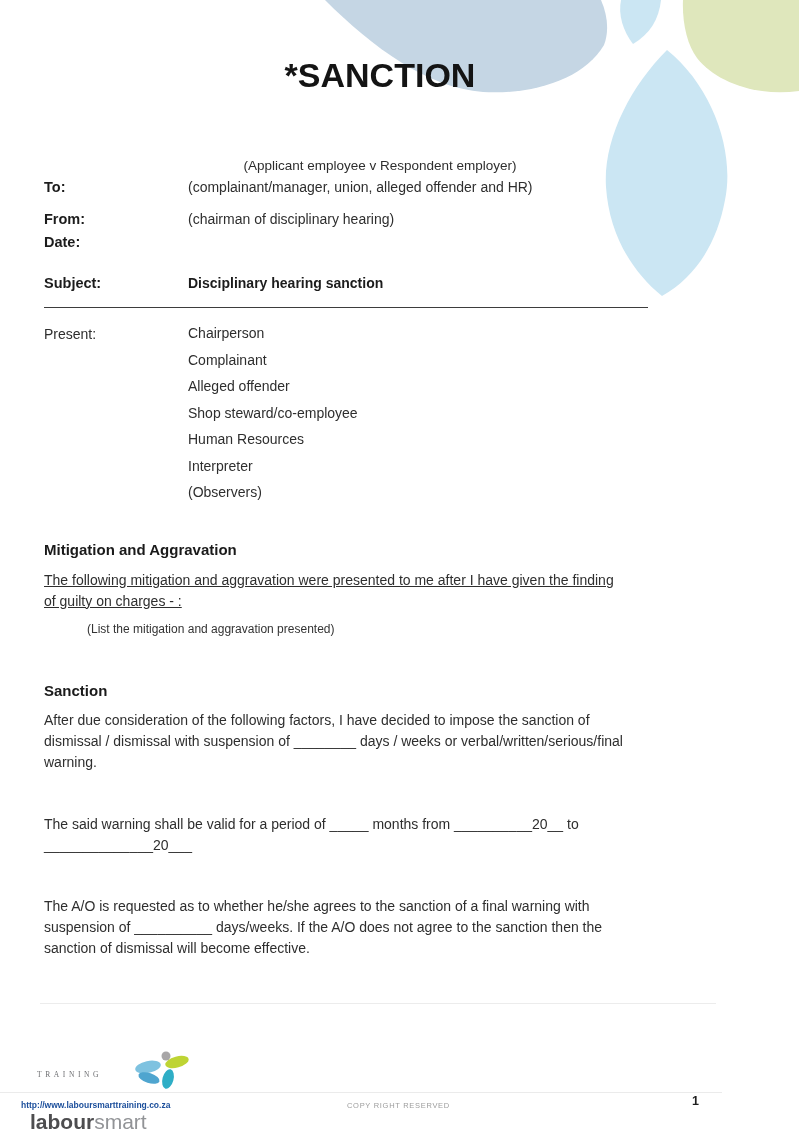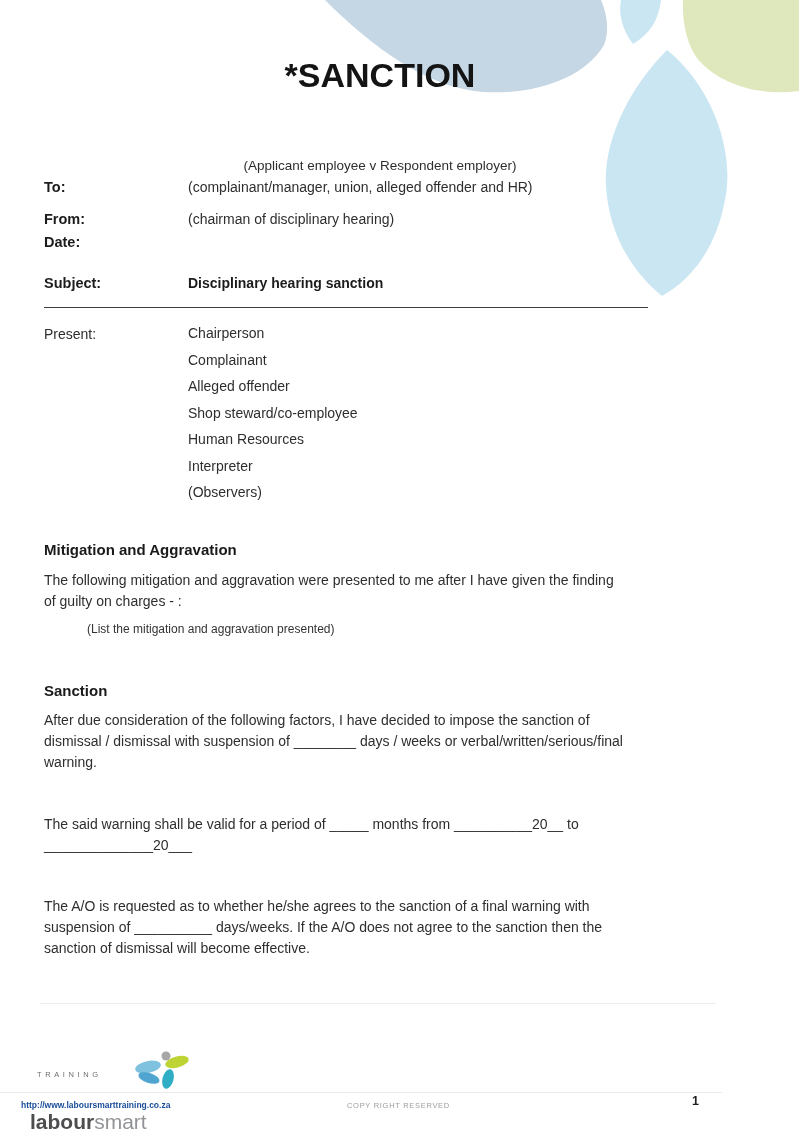--- a/index.html
+++ b/index.html
@@ -14,27 +14,27 @@
     font-size:13.5px;color:#2e2e2e;margin-top:47px;}
   .frow{position:absolute;left:44px;width:672px;font-size:14px;}
   .frow .lbl{display:inline-block;width:144px;font-weight:bold;font-size:14.5px;color:#1c1c1c;}
   .frow .val{display:inline-block;margin-top:9px;}
   .val-bold{font-weight:bold;color:#1c1c1c;}
   .sep-line{position:absolute;left:44px;top:297px;width:604px;height:10px;border-bottom:1.5px solid #3d3d3d;}
   .present-label{position:absolute;left:44px;top:326px;font-size:14px;}
   .present-list{position:absolute;left:188px;top:320px;font-size:14px;line-height:26.5px;white-space:pre-line;}
   .sec-heading{position:absolute;left:44px;font-size:15px;font-weight:bold;color:#1a1a1a;}
   .para{position:absolute;left:44px;width:700px;font-size:14px;line-height:21px;white-space:pre-line;}
-  .para-tight{line-height:20.5px;}
+  .para-tight{line-height:20.5px;text-decoration:underline;}
   .small-note{position:absolute;left:44px;top:622px;font-size:12px;color:#333;margin-left:43px;}
   .content-rule{position:absolute;left:40px;top:1003px;width:676px;border-top:1px solid #ececec;}
   .logo-word{position:absolute;left:30px;top:1110px;font-size:21px;letter-spacing:0px;}
   .logo-word .w1{font-weight:bold;color:#4d4d4f;}
   .logo-word .w2{font-weight:normal;color:#919396;}
-  .logo-tagline{position:absolute;left:37px;top:1070px;font-size:7.5px;letter-spacing:3.6px;color:#6d6e71;}
+  .logo-tagline{position:absolute;left:37px;top:1070px;font-size:7.5px;letter-spacing:3.6px;color:#6d6e71;font-family:Liberation Serif, serif;}
   .logo-mark{position:absolute;left:132px;top:1048px;}
   .footer-rule{position:absolute;left:0;top:1092px;width:722px;border-top:1px solid #ebebeb;}
   .footer-link{position:absolute;left:21px;top:1100px;font-size:8.5px;font-weight:bold;
     color:#1b4e9b;text-decoration:none;}
   .footer-copy{position:absolute;left:347px;top:1101px;font-size:7.5px;letter-spacing:0.7px;color:#9c9c9c;}
   .footer-page{position:absolute;left:692px;top:1094px;font-size:12.5px;font-weight:bold;color:#1e1e1e;}
 </style>
 </head>
 <body>
 

